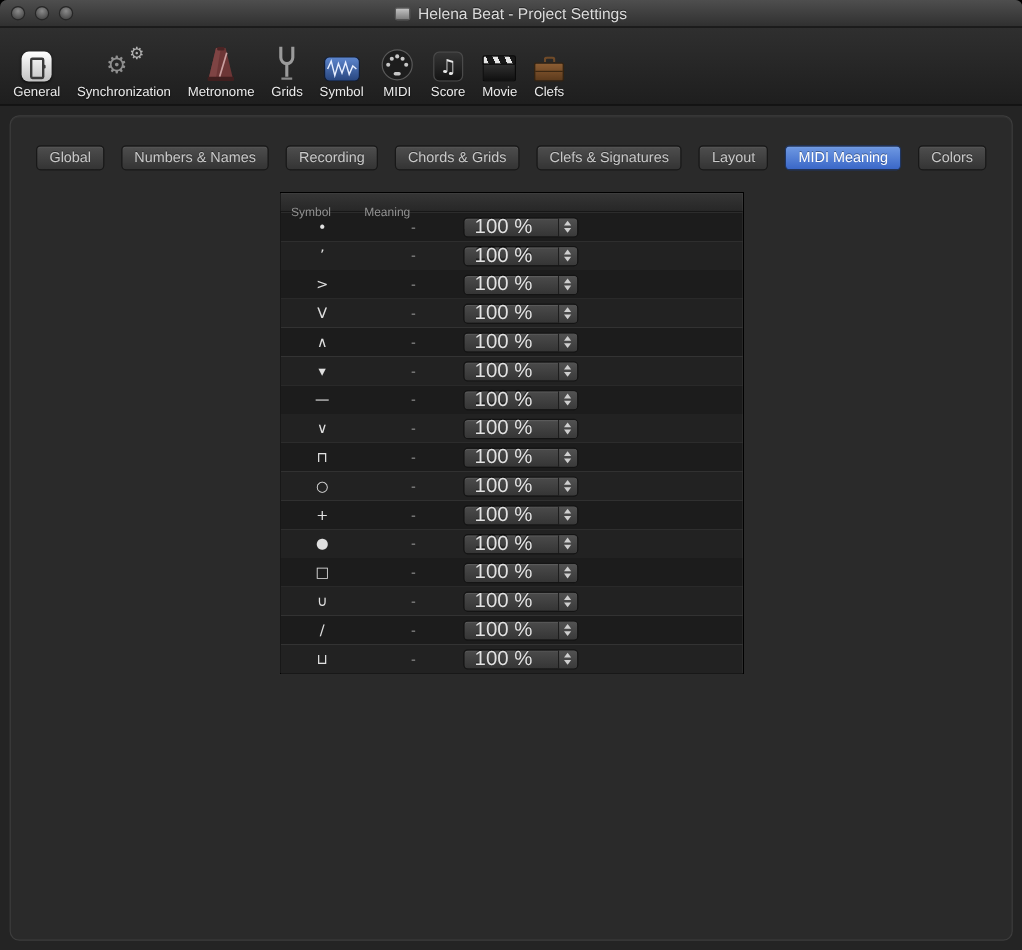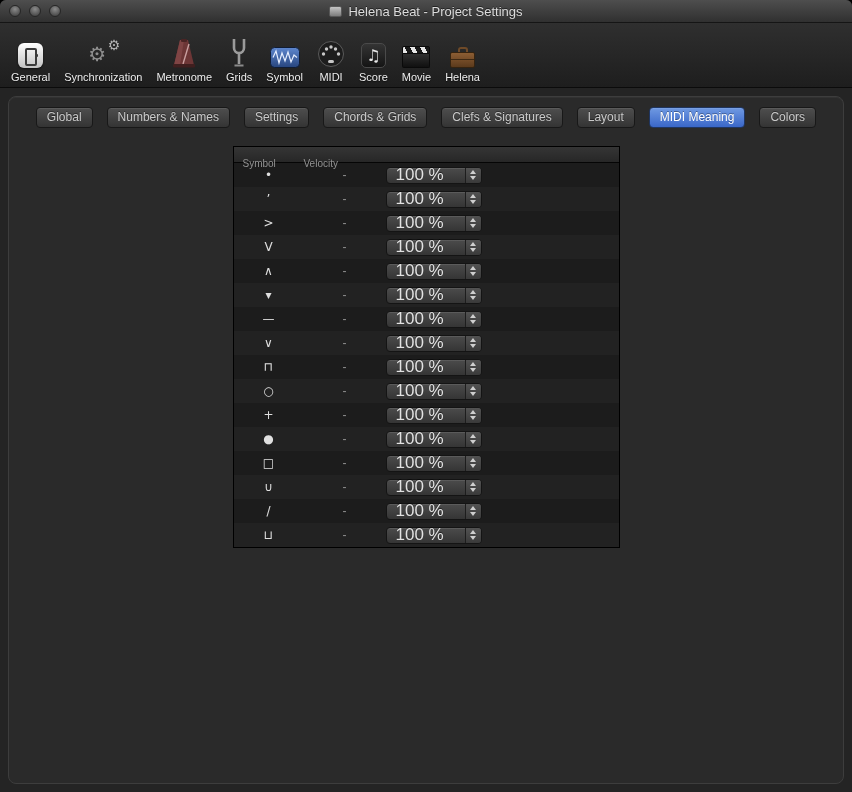--- a/index.html
+++ b/index.html
@@ -36,21 +36,21 @@
   .clap-body{width:28px;height:14px;background:linear-gradient(#2f2f2f,#101010);border:1px solid #0a0a0a;border-top:none;border-radius:0 0 2px 2px;box-sizing:border-box;}
 
   .assets-ic{display:flex;flex-direction:column;align-items:center;}
   .case-handle{width:10px;height:5px;border:2px solid #6f4a28;border-bottom:none;border-radius:3px 3px 0 0;box-sizing:border-box;}
   .case-body{width:25px;height:16px;background:linear-gradient(#8c5d33,#5c3a1c);border:1px solid #352310;border-radius:2px;box-sizing:border-box;position:relative;}
   .case-body:after{content:"";position:absolute;left:0;right:0;top:6px;height:1px;background:#3d2813;}
 
   
   .content{flex:1;margin:8px;border:1px solid #3d3d3d;border-radius:8px;background:#2a2a2a;box-shadow:inset 0 1px 0 rgba(255,255,255,.04);display:flex;flex-direction:column;align-items:center;overflow:hidden;}
 
-  .tabbar{margin-top:10px;display:flex;gap:14px;}
+  .tabbar{margin-top:24px;display:flex;gap:14px;}
   .tab{height:19px;line-height:19px;padding:0 10px;font-size:12px;color:#c9c9c9;background:linear-gradient(#4e4e4e,#343434);border:1px solid #181818;border-radius:4px;box-shadow:inset 0 1px 0 rgba(255,255,255,.08);cursor:default;white-space:nowrap;text-shadow:0 -1px 0 rgba(0,0,0,.4);}
   .tab.selected{background:linear-gradient(#6f99e2,#3a67c8);color:#fff;border-color:#1f3560;text-shadow:0 -1px 0 rgba(0,0,0,.35);text-align:center;}
 
   
   .mtable{margin-top:18px;width:385px;border:1px solid #000;background:#737373;box-sizing:content-box;}
   .thead{display:grid;grid-template-columns:70px 82px 104px 1fr;height:15px;background:linear-gradient(#353535,#272727);border-bottom:1px solid #050505;font-size:10px;color:#929292;align-items:center;}
   .h-sym{padding-left:9px;}
   .h-len{padding-left:1px;margin-top:22px;}
   .trow{display:grid;grid-template-columns:70px 82px 104px 1fr;height:24px;align-items:center;}
   .trow:nth-child(odd){background:#1c1c1c;}
@@ -179,42 +179,42 @@
       <span class="tlabel">Movie</span>
     </div>
 
     <div class="titem">
       <span class="ticon">
         <span class="assets-ic">
             <span class="case-handle"></span>
             <span class="case-body"></span>
           </span>
       </span>
-      <span class="tlabel">Helena</span>
+      <span class="tlabel">Clefs</span>
     </div>
 
   </div>
 
   <div class="content">
 
     <div class="tabbar">
         <div class="tab">Global</div>
         <div class="tab">Numbers &amp; Names</div>
-        <div class="tab">Settings</div>
+        <div class="tab">Recording</div>
         <div class="tab">Chords &amp; Grids</div>
         <div class="tab">Clefs &amp; Signatures</div>
         <div class="tab">Layout</div>
         <div class="tab selected">MIDI Meaning</div>
         <div class="tab">Colors</div>
       </div>
 
     <div class="mtable">
       <div class="thead">
         <span class="h-sym">Symbol</span>
-        <span class="h-vel">Velocity</span>
+        <span class="h-vel">Meaning</span>
         <span class="h-len">Length</span>
         <span></span>
       </div>
       <div>
           <div class="trow">
             <div class="c-sym">•</div>
             <div class="c-vel">-</div>
             <div class="c-len">
               <div class="stepper">
                 <span class="stepper-value">100 %</span>

